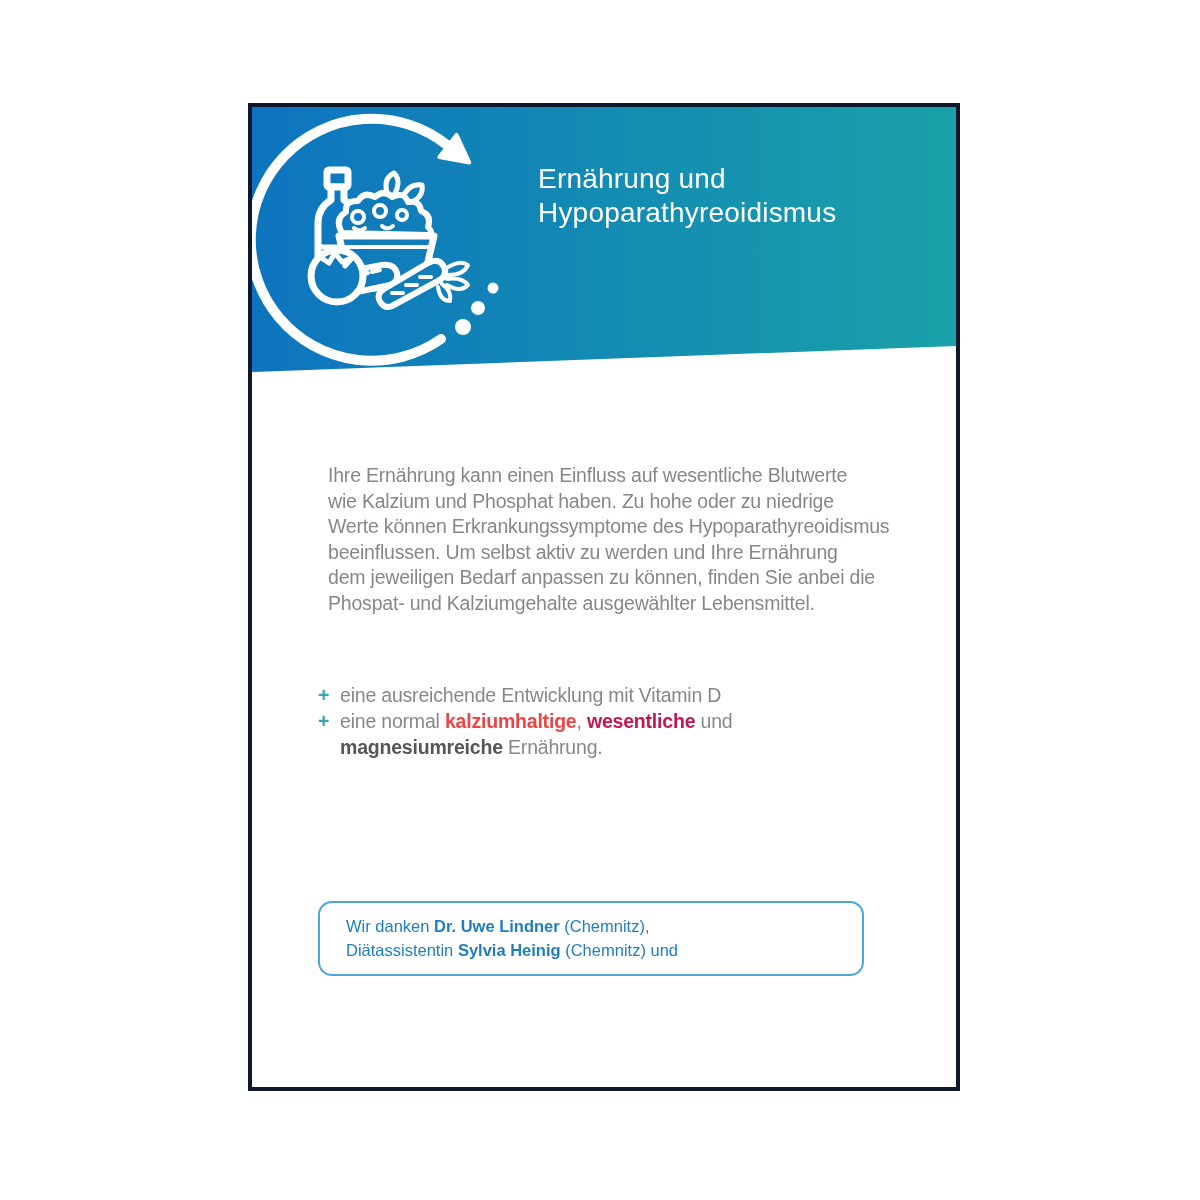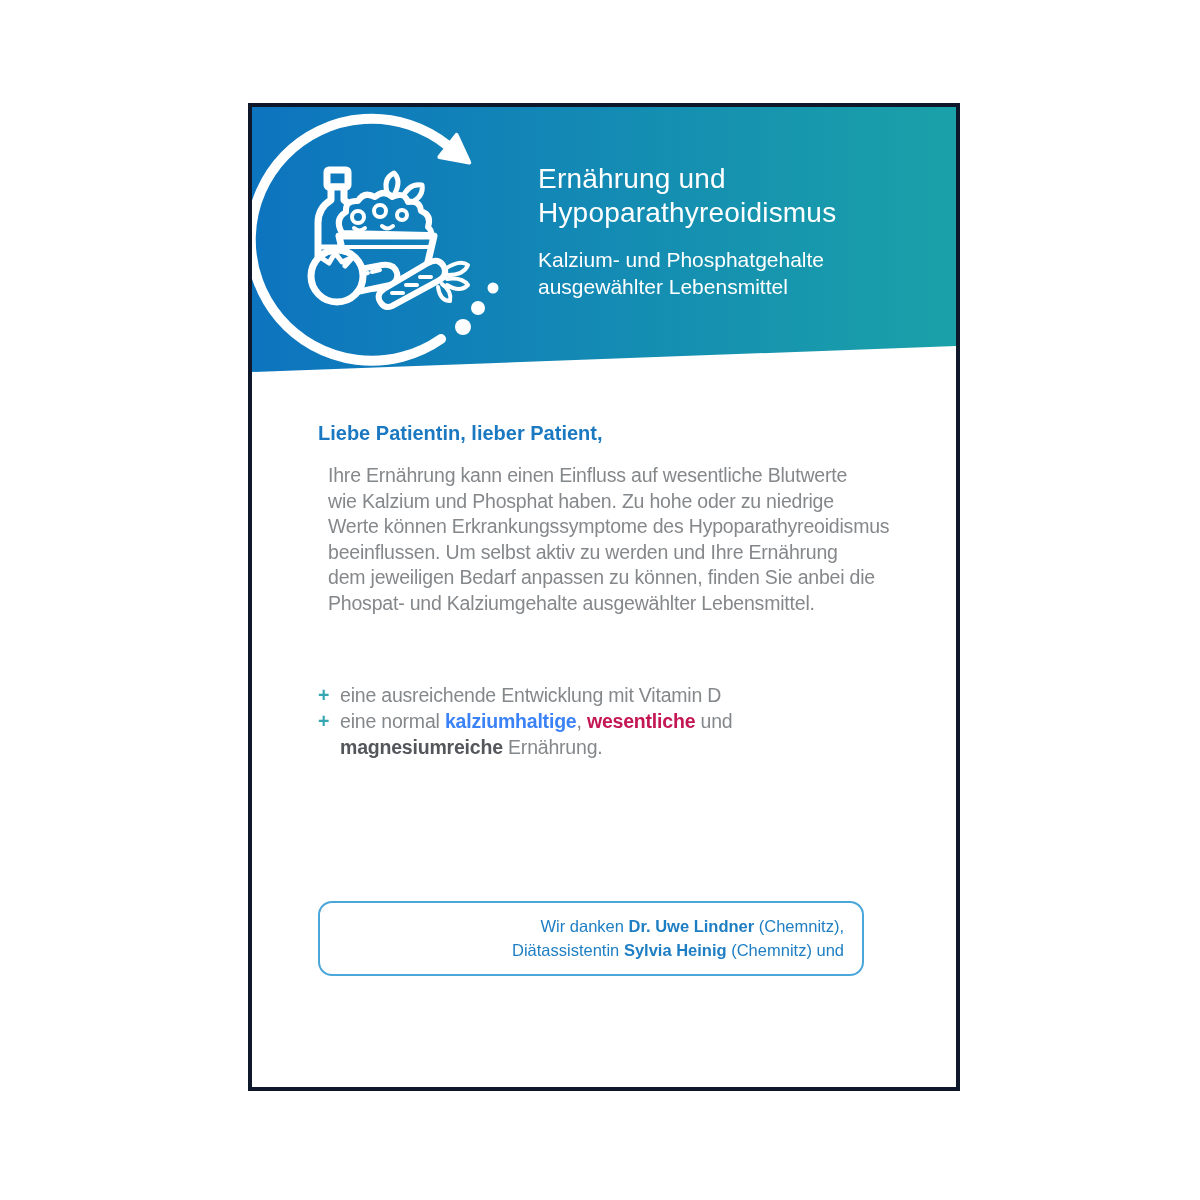--- a/index.html
+++ b/index.html
@@ -11,26 +11,26 @@
   .icon-svg{position:absolute;left:-10px;top:0;}
   .hdr-title{position:absolute;left:286px;top:55px;font-size:28px;line-height:34px;color:#ffffff;white-space:pre-line;letter-spacing:.2px;}
   .hdr-sub{position:absolute;left:286px;top:139px;font-size:21px;line-height:27px;color:#ffffff;white-space:pre-line;}
   .greeting{position:absolute;left:66px;top:315px;font-size:20px;font-weight:700;color:#1b79c1;}
   .intro{position:absolute;left:76px;top:356px;width:620px;font-size:19.5px;line-height:25.5px;color:#85888b;white-space:pre-line;letter-spacing:-.2px;}
   .advice{position:absolute;left:66px;top:549px;font-size:19.5px;line-height:26px;color:#85888b;letter-spacing:-.2px;}
   .bullets{position:absolute;left:66px;top:575px;font-size:19.5px;line-height:26px;color:#85888b;letter-spacing:-.2px;}
   .bullet{display:flex;}
   .plus{width:22px;flex:0 0 22px;color:#35a7b2;font-weight:700;}
   .bold{font-weight:700;}
-  .green{color:#3b82f6;}
+  .green{color:#ef4444;}
   .red{color:#c31653;}
   .dark{color:#53565a;}
   .ack{position:absolute;left:66px;top:794px;width:546px;box-sizing:border-box;
     border:2px solid #4ba6d9;border-radius:14px;padding:11px 18px 12px 26px;
-    font-size:16.5px;line-height:24px;color:#1e7ec3;background:#ffffff;text-align:right;}
+    font-size:16.5px;line-height:24px;color:#1e7ec3;background:#ffffff;}
 </style>
 </head>
 <body>
 
 <div class="page">
 
   <div class="header">
     <svg class="icon-svg" width="270" height="270" viewBox="0 0 270 270" aria-hidden="true">
       <defs>
         <linearGradient id="hdrgrad" x1="10" y1="0" x2="714" y2="0" gradientUnits="userSpaceOnUse">
@@ -70,25 +70,22 @@
         <circle cx="95" cy="169" r="26" stroke-width="7"></circle>
         <path d="M 78 150 L 87 156 L 93 146 L 100 155 L 111 150 L 103 159" stroke-width="5" fill="none"></path>
 
         <path d="M 139 196 Q 133 188 142 182 L 186 156 Q 197 150 202 160 Q 206 169 196 174 L 150 199 Q 143 202 139 196 Z" stroke-width="6"></path>
         <path d="M 150 186 h 11 M 164 178 h 11 M 178 170 h 11" stroke-width="4" fill="none"></path>
         <path d="M 203 162 Q 218 152 226 158 Q 222 168 206 168 M 205 172 Q 220 170 226 178 Q 218 186 205 178 M 200 177 Q 210 184 208 194 Q 198 194 196 180" stroke-width="4" fill="none"></path>
       </g>
     </svg>
     <div class="hdr-title">Ernährung und
 Hypoparathyreoidismus</div>
-    <div class="hdr-sub">Kalzium- und Phosphatgehalte
-ausgewählter Lebensmittel</div>
   </div>
 
-  <div class="greeting">Liebe Patientin, lieber Patient,</div>
 
   <div class="intro">Ihre Ernährung kann einen Einfluss auf wesentliche Blutwerte
 wie Kalzium und Phosphat haben. Zu hohe oder zu niedrige
 Werte können Erkrankungssymptome des Hypoparathyreoidismus
 beeinflussen. Um selbst aktiv zu werden und Ihre Ernährung
 dem jeweiligen Bedarf anpassen zu können, finden Sie anbei die
 Phospat- und Kalziumgehalte ausgewählter Lebensmittel.</div>
 
 
   <div class="bullets">

